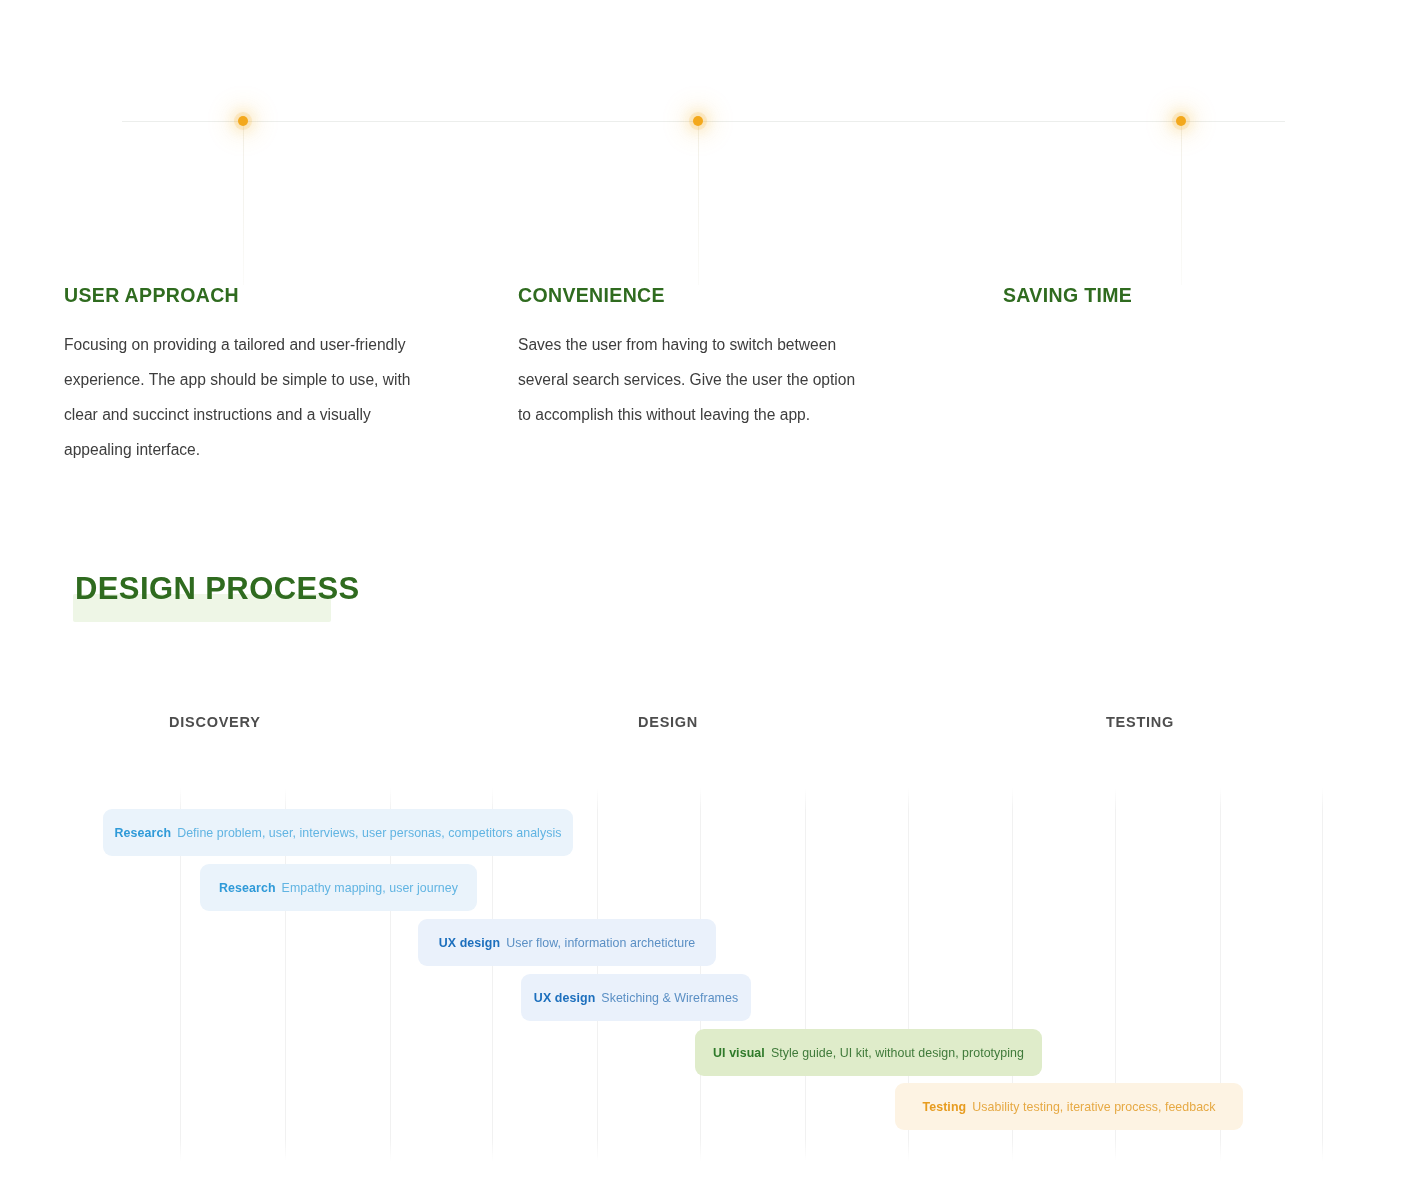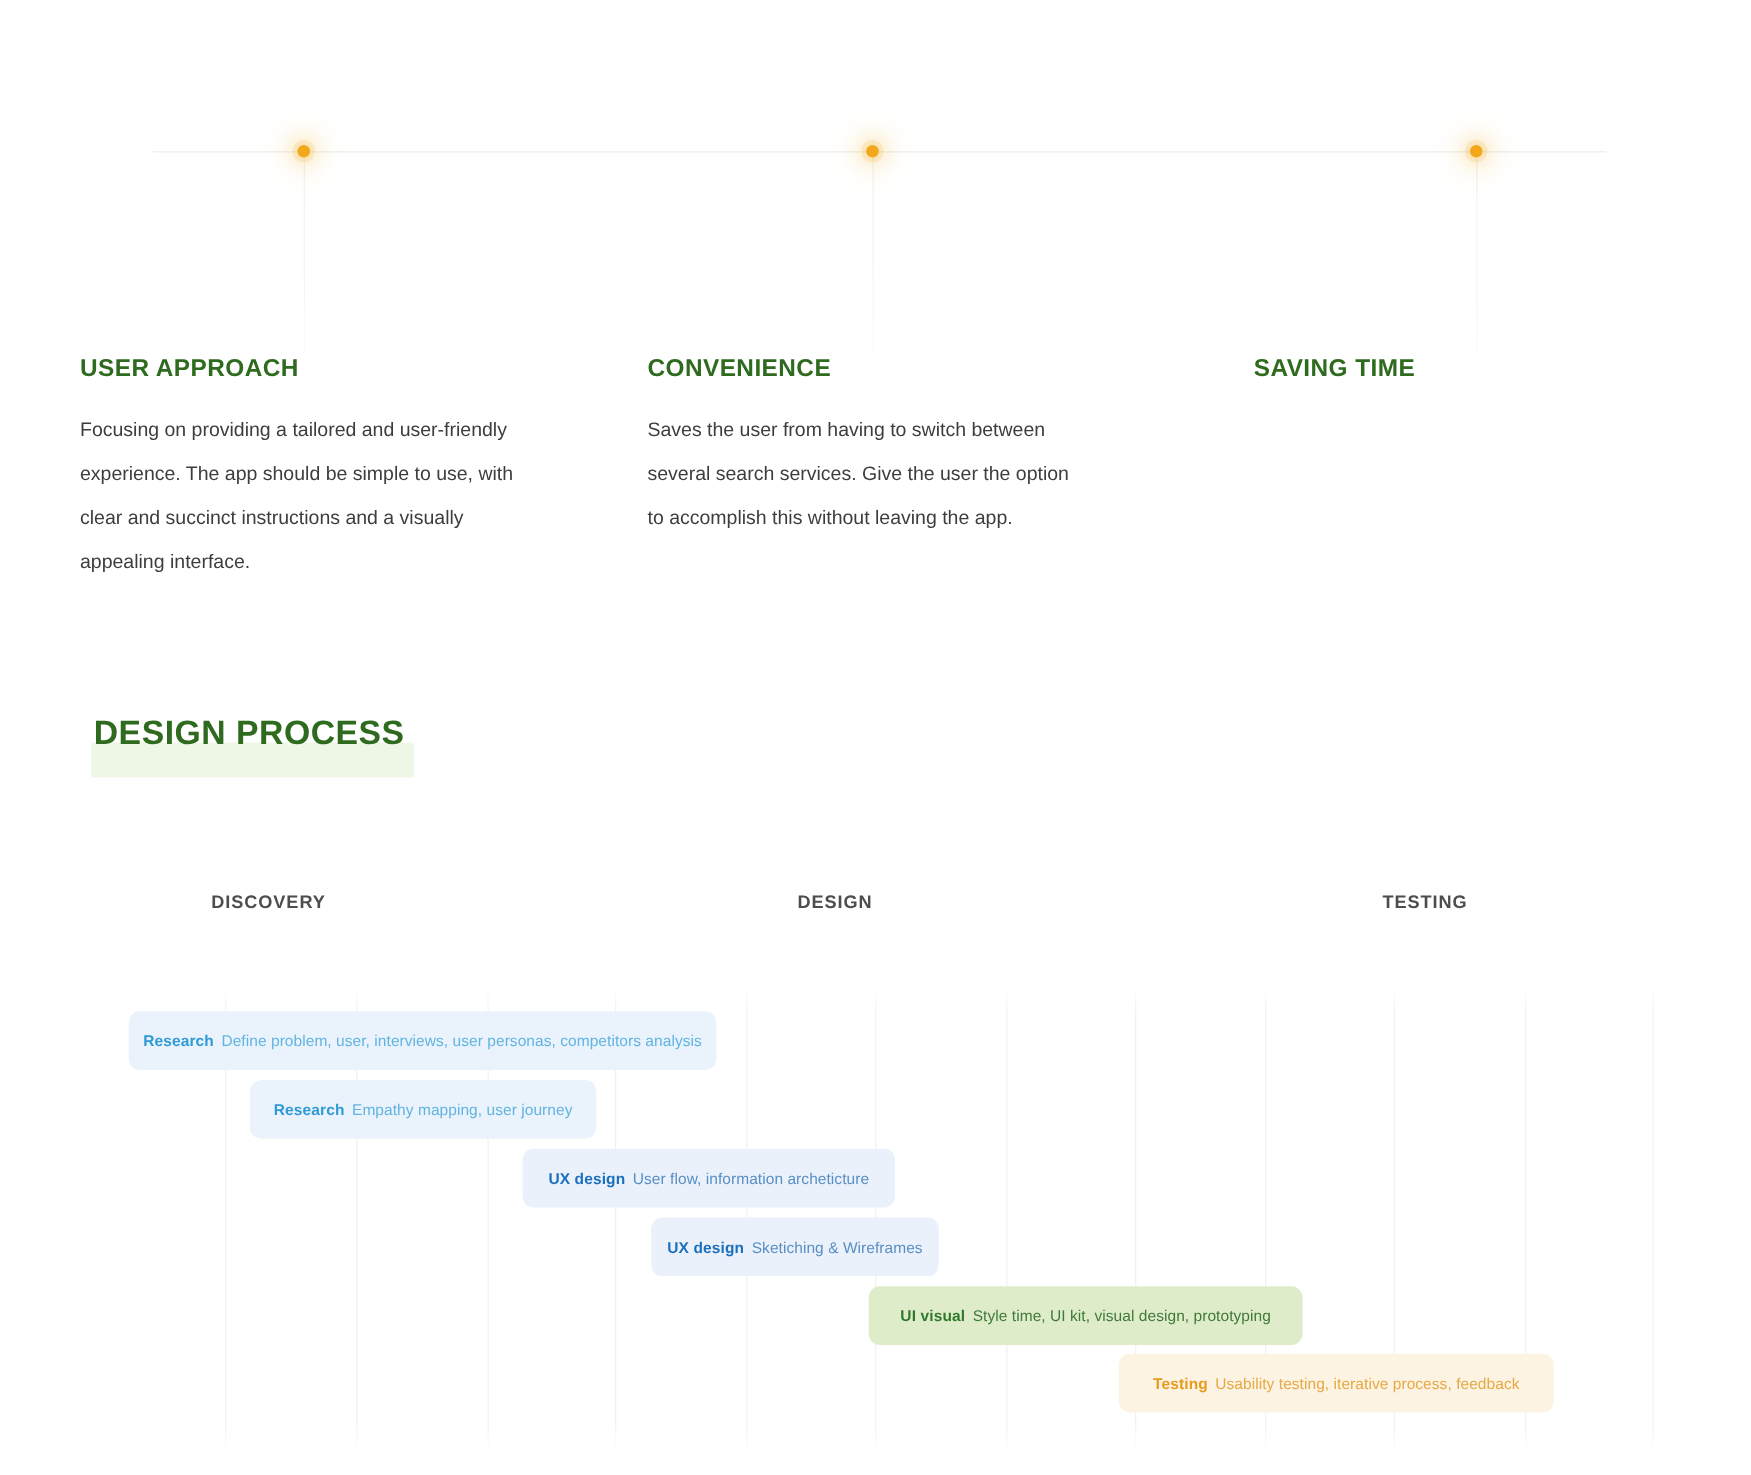--- a/index.html
+++ b/index.html
@@ -102,21 +102,21 @@
     position: absolute;
     left: -2px;
     top: 24px;
     width: 258px;
     height: 28px;
     background: #eef6e6;
     border-radius: 2px;
   }
   #process-heading {
     position: relative;
-    font-size: 27px;
+    font-size: 31px;
     font-weight: bold;
     letter-spacing: 0.4px;
     color: #2f6b1f;
     margin: 0;
     line-height: 1.2;
   }
 
   
   .phase-label {
     position: absolute;
@@ -270,21 +270,21 @@
       </div>
       <div class="bar blue2" style="left: 503px; top: 958px; width: 230px;">
         <div style="margin: 0px auto; display: flex; align-items: baseline;">
           <span class="bar-role">UX design</span>
           <span class="bar-desc">Sketiching &amp; Wireframes</span>
         </div>
       </div>
       <div class="bar green" style="left: 695px; top: 1013px; width: 347px;">
         <div style="margin: 0px auto; display: flex; align-items: baseline;">
           <span class="bar-role">UI visual</span>
-          <span class="bar-desc">Style time, UI kit, visual design, prototyping</span>
+          <span class="bar-desc">Style guide, UI kit, without design, prototyping</span>
         </div>
       </div>
       <div class="bar amber" style="left: 895px; top: 1067px; width: 348px;">
         <div style="margin: 0px auto; display: flex; align-items: baseline;">
           <span class="bar-role">Testing</span>
           <span class="bar-desc">Usability testing, iterative process, feedback</span>
         </div>
       </div>
     </div>
 </div>

